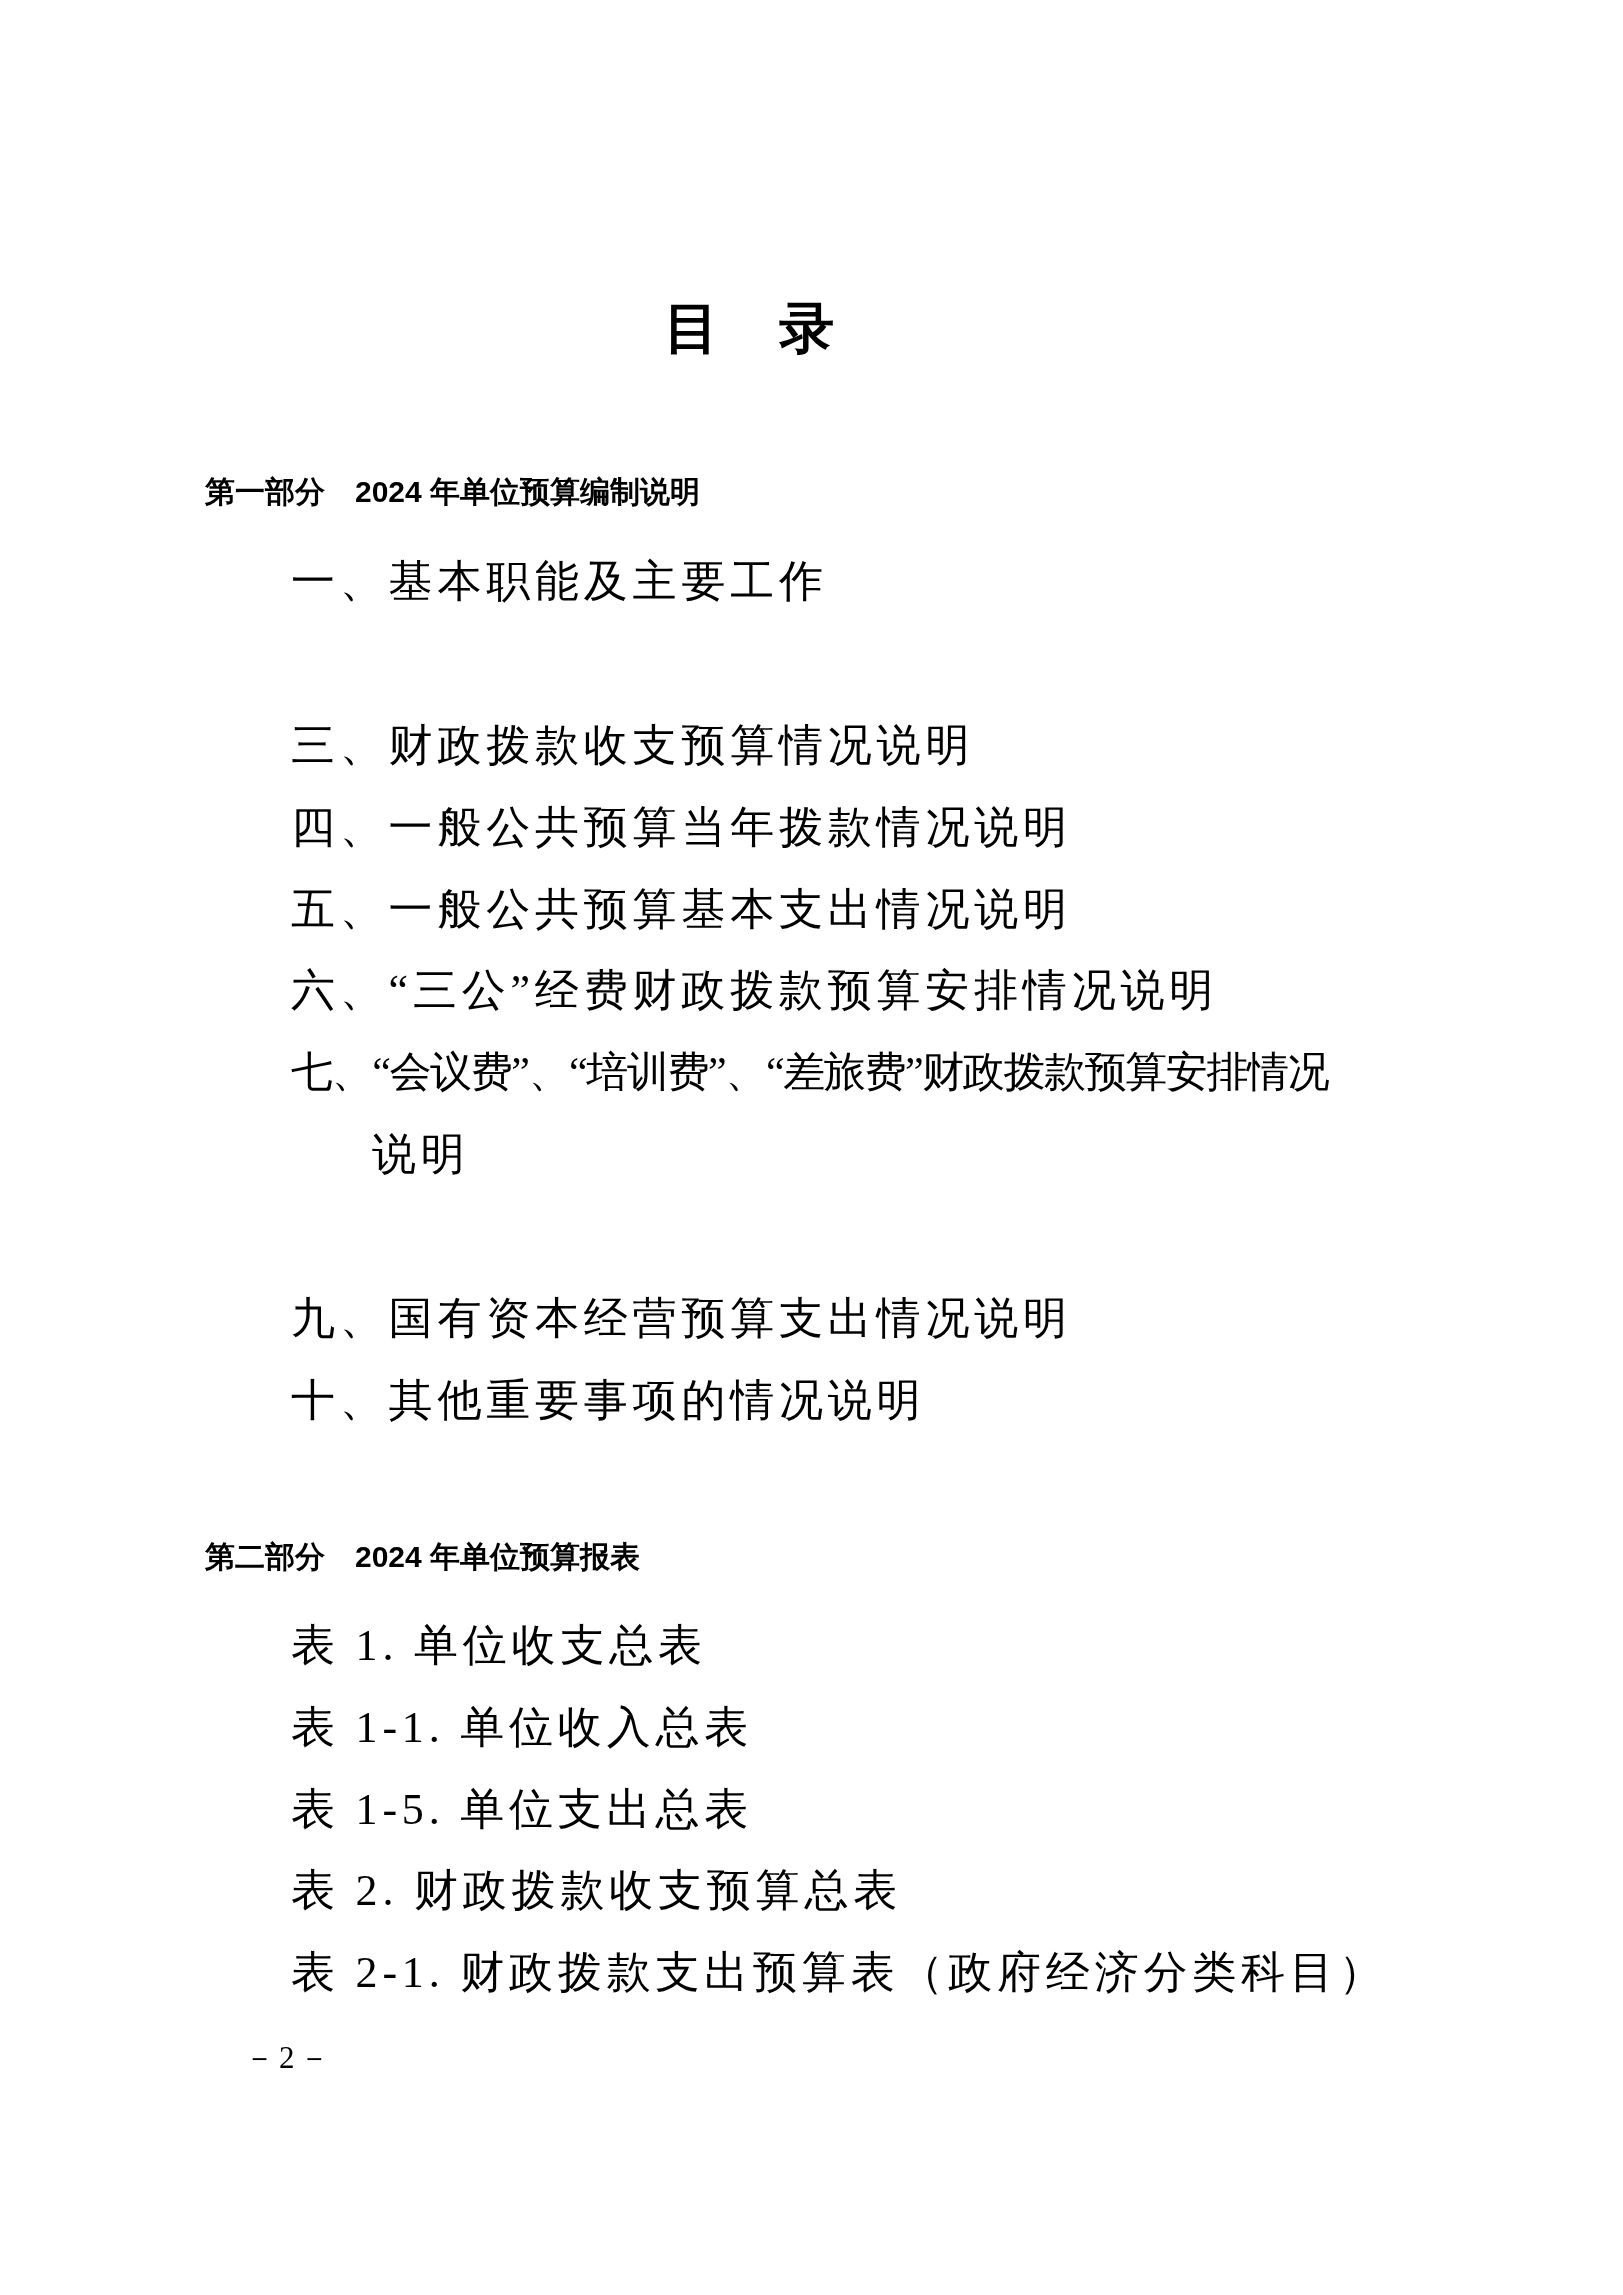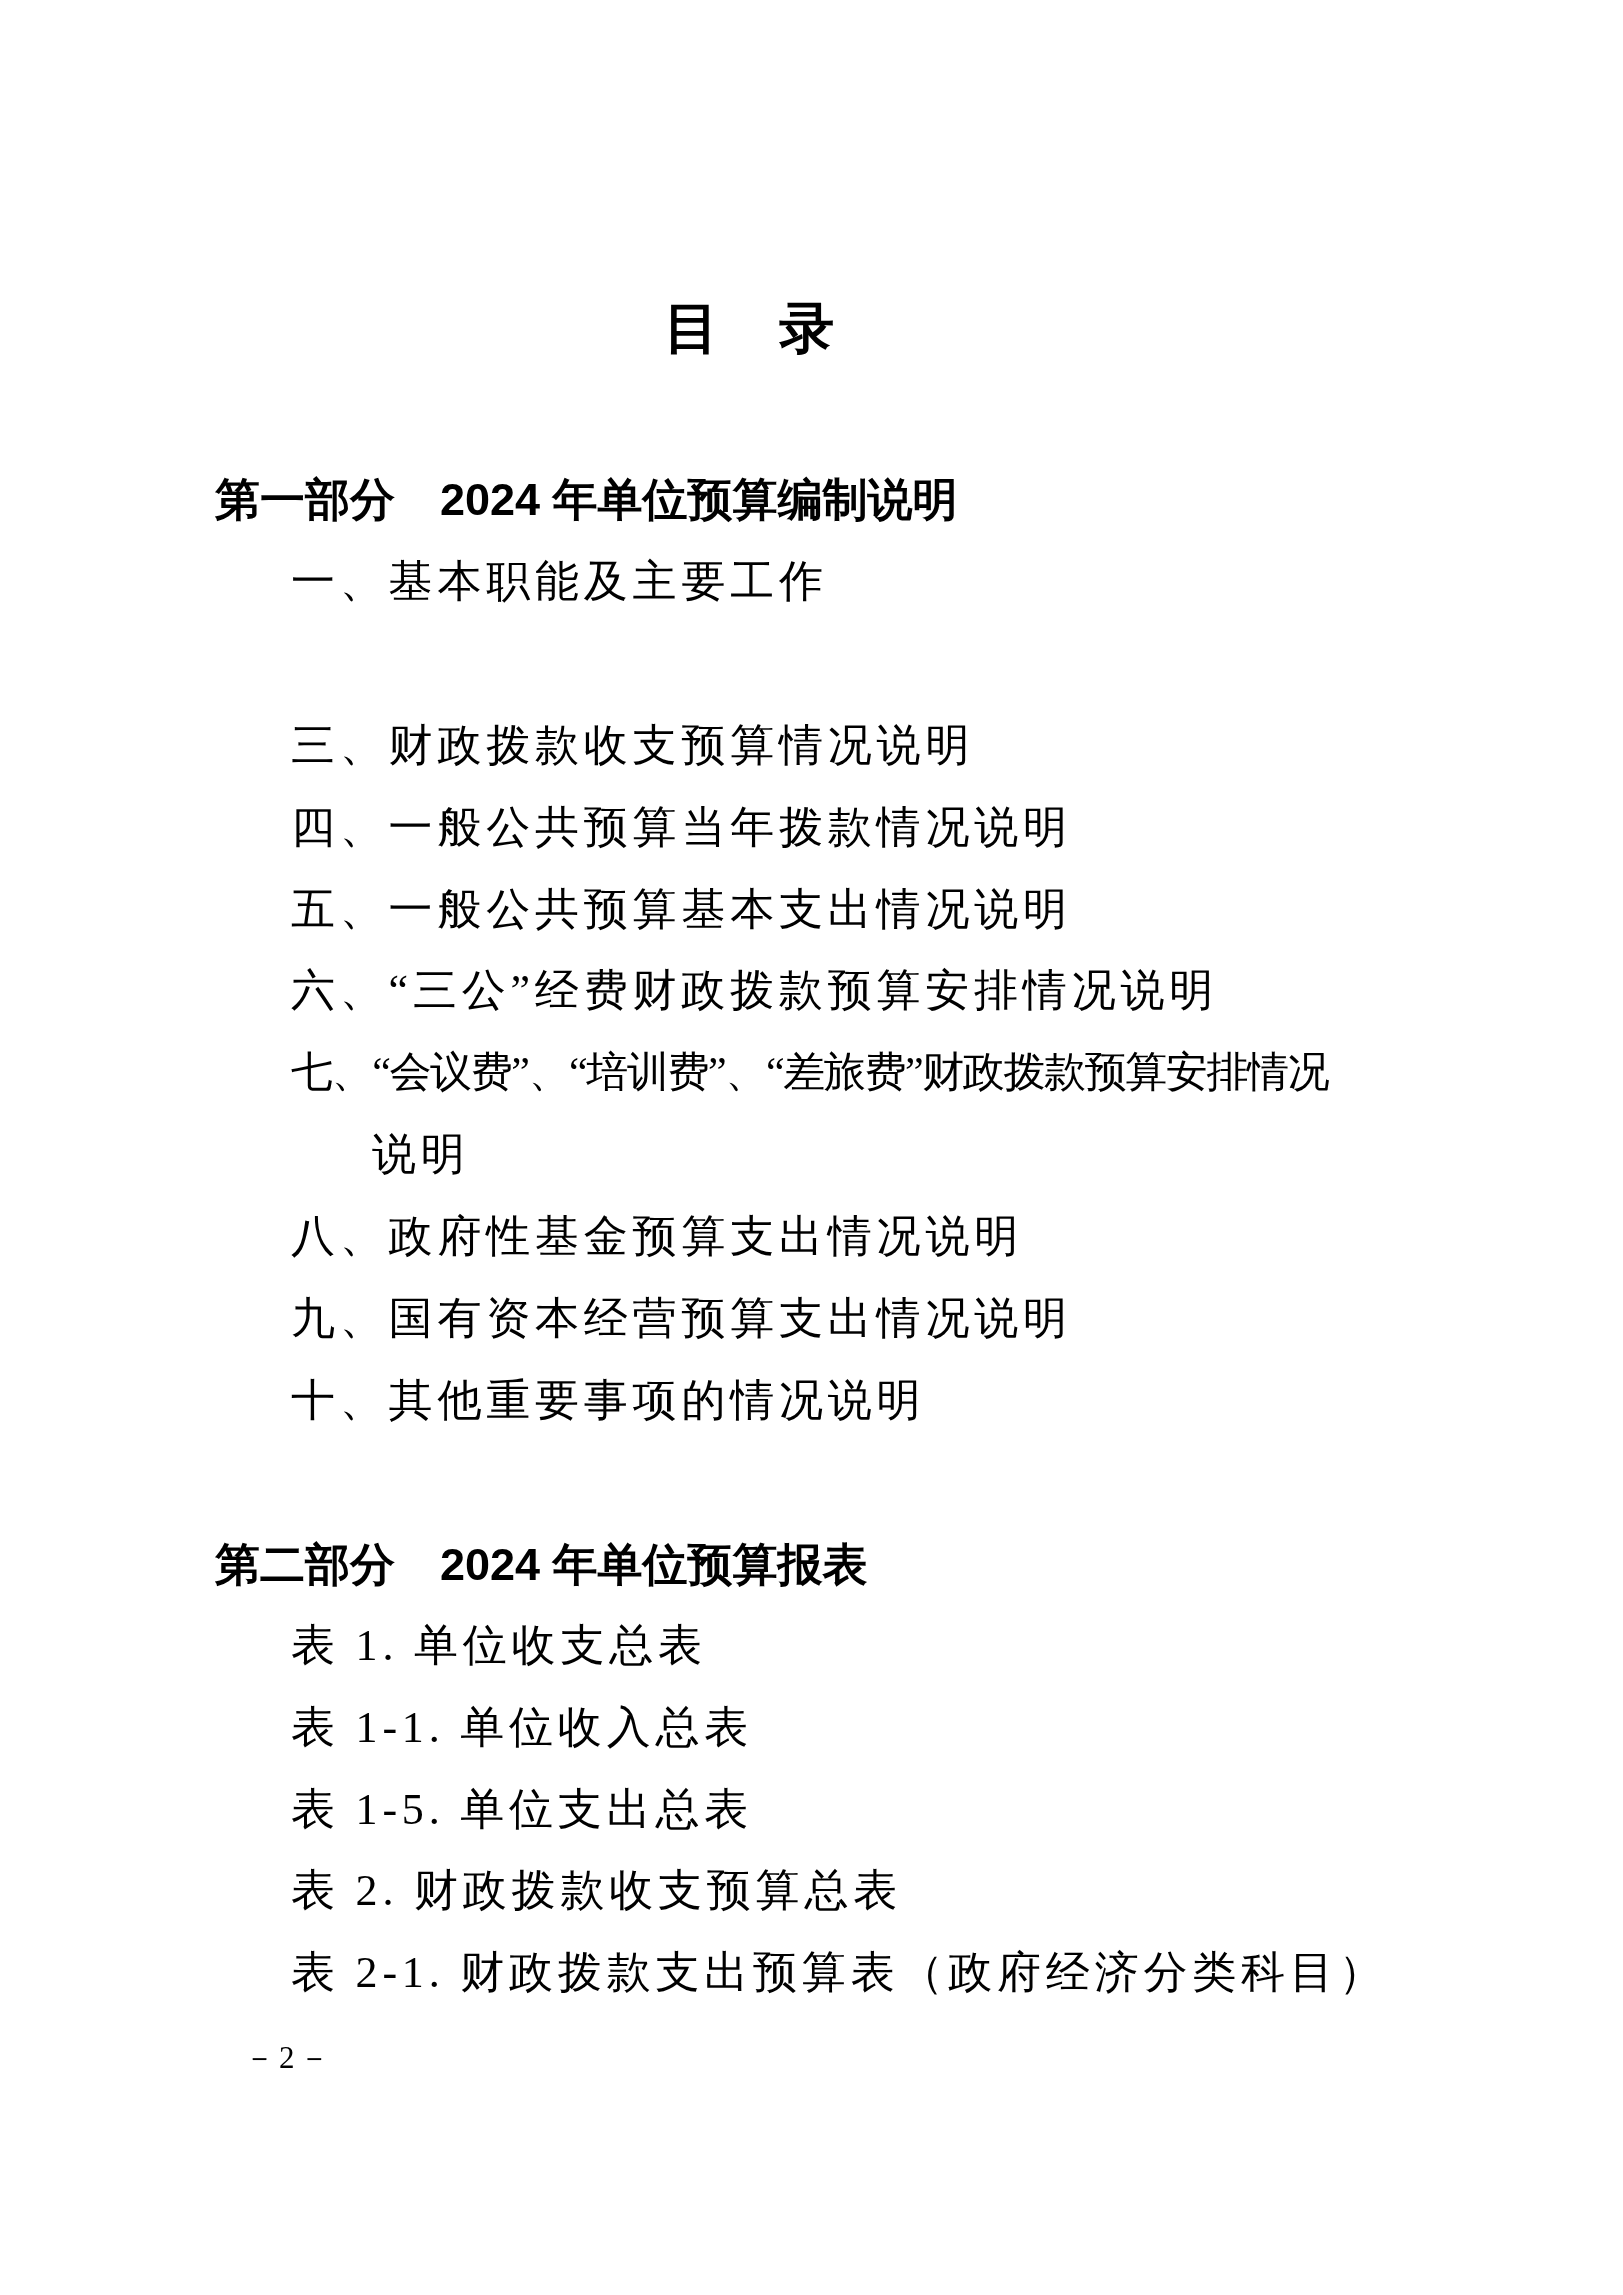--- a/index.html
+++ b/index.html
@@ -19,24 +19,24 @@
     text-align: center;
     font-family: "Liberation Sans", sans-serif;
     font-weight: bold;
     font-size: 55px;
     line-height: 1;
     letter-spacing: 2.7px;
   }
   .doc-title .shift { position: relative; left: -61px; }
   .part-heading {
     position: absolute;
-    left: 215px;
+    left: 205px;
     font-family: "Liberation Sans", sans-serif;
     font-weight: bold;
-    font-size: 45px;
+    font-size: 30px;
     line-height: 1;
     white-space: nowrap;
   }
   .toc-item {
     position: absolute;
     left: 291px;
     font-family: "Liberation Serif", serif;
     font-size: 44px;
     line-height: 1;
     letter-spacing: 4.8px;
@@ -70,21 +70,20 @@
 
   <div class="part-heading" style="top:477px">第一部分　2024 年单位预算编制说明</div>
 
   <div class="toc-item" style="top:560px">一、基本职能及主要工作</div>
   <div class="toc-item" style="top:724px">三、财政拨款收支预算情况说明</div>
   <div class="toc-item" style="top:806px">四、一般公共预算当年拨款情况说明</div>
   <div class="toc-item" style="top:888px">五、一般公共预算基本支出情况说明</div>
   <div class="toc-item" style="top:969px">六、“三公”经费财政拨款预算安排情况说明</div>
   <div class="toc-item tight" style="top:1051px">七、“会议费”、“培训费”、“差旅费”财政拨款预算安排情况</div>
   <div class="toc-item continuation" style="top:1133px">说明</div>
-  <div class="toc-item" style="top:1215px">八、政府性基金预算支出情况说明</div>
   <div class="toc-item" style="top:1297px">九、国有资本经营预算支出情况说明</div>
   <div class="toc-item" style="top:1379px">十、其他重要事项的情况说明</div>
 
   <div class="part-heading" style="top:1542px">第二部分　2024 年单位预算报表</div>
 
   <div class="toc-item" style="top:1624px">表 1. 单位收支总表</div>
   <div class="toc-item" style="top:1706px">表 1-1. 单位收入总表</div>
   <div class="toc-item" style="top:1788px">表 1-5. 单位支出总表</div>
   <div class="toc-item" style="top:1869px">表 2. 财政拨款收支预算总表</div>
   <div class="toc-item" style="top:1951px">表 2-1. 财政拨款支出预算表（政府经济分类科目）</div>

